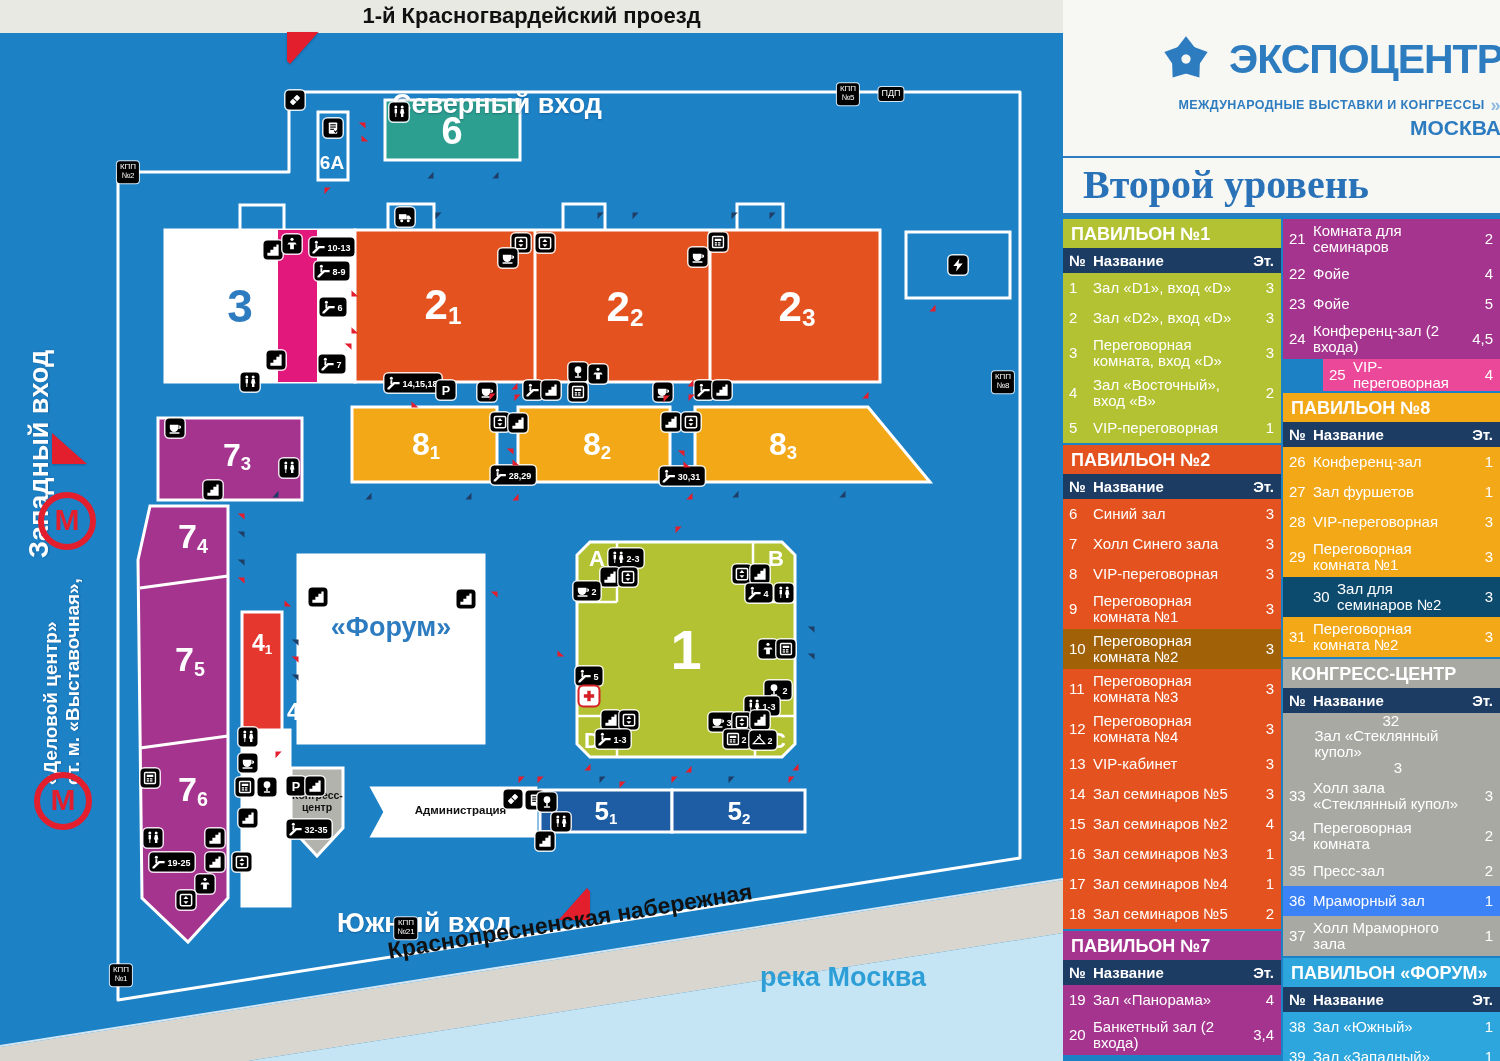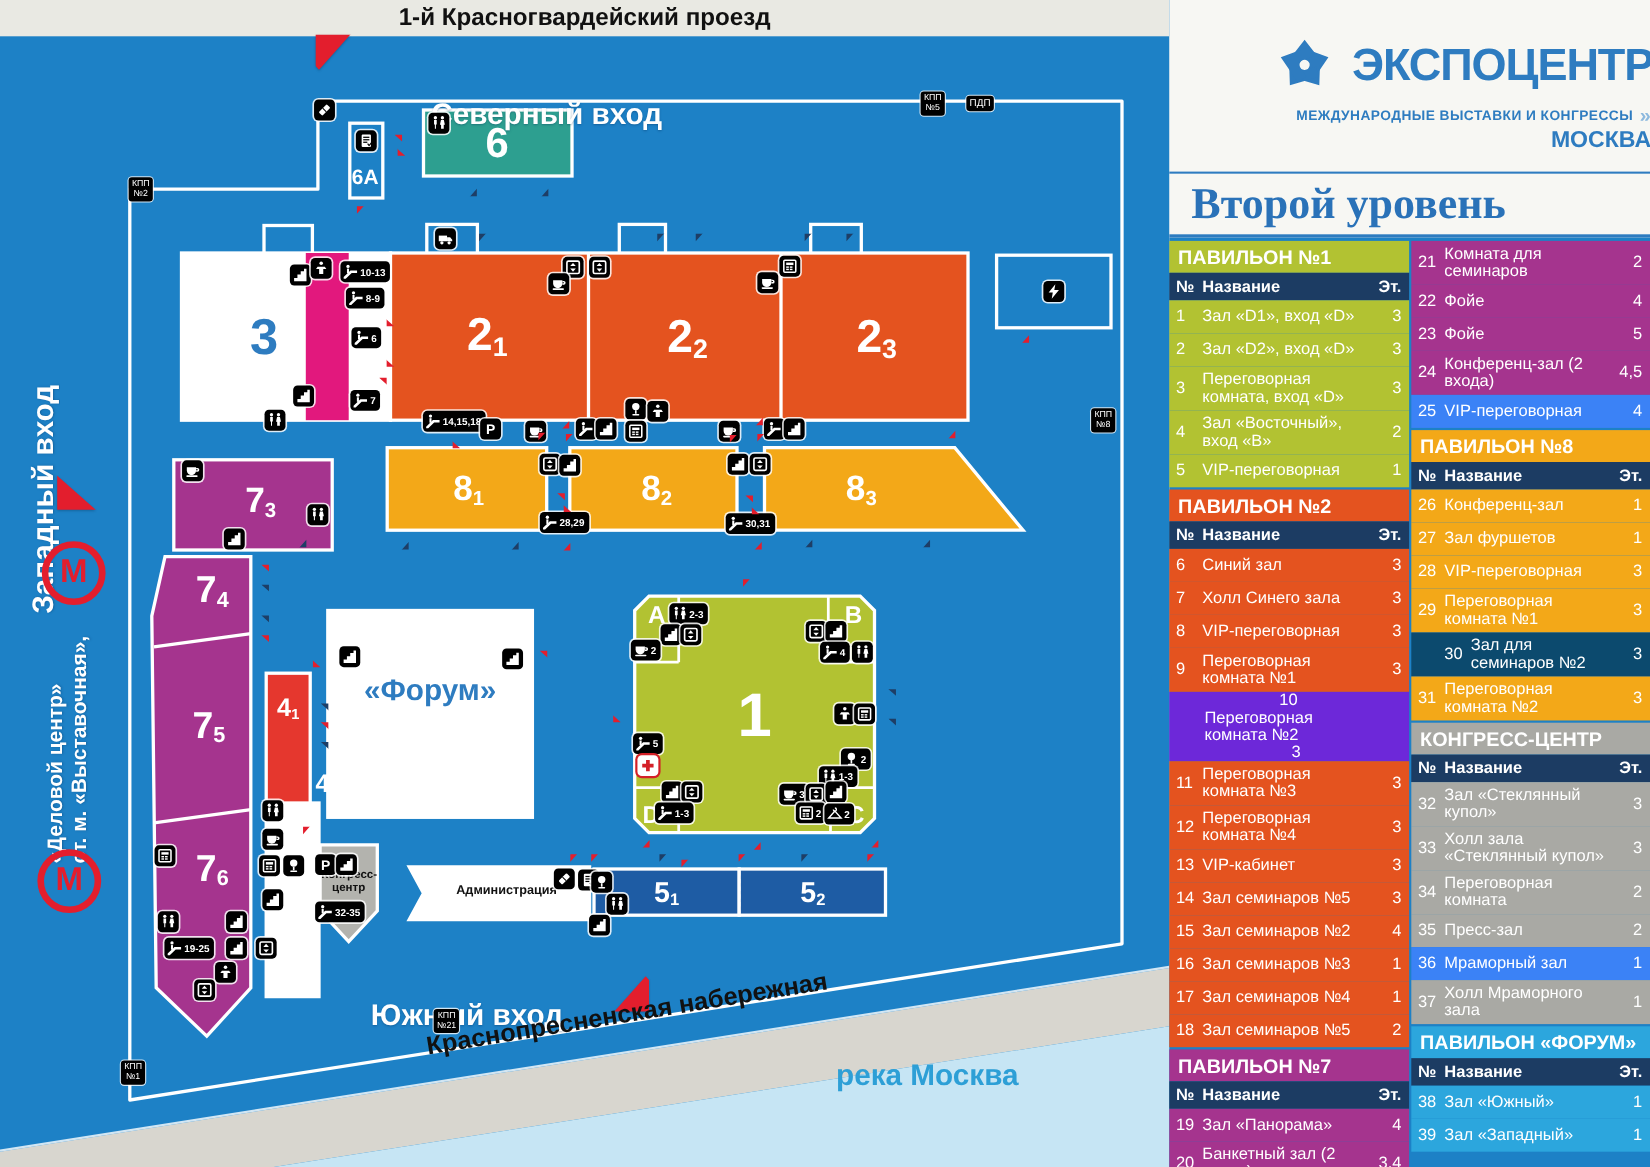--- a/index.html
+++ b/index.html
@@ -1057,21 +1057,21 @@
             <div class="trow" style="background: rgb(228, 83, 31);">
               <span class="c-no">8</span>
               <span class="c-name">VIP-переговорная</span>
               <span class="c-fl">3</span>
             </div>
             <div class="trow h2" style="background: rgb(228, 83, 31);">
               <span class="c-no">9</span>
               <span class="c-name">Переговорная комната №1</span>
               <span class="c-fl">3</span>
             </div>
-            <div class="trow h2" style="background: #6d28d9; flex-direction: column;">
+            <div class="trow h2" style="background: #a16207;">
               <span class="c-no">10</span>
               <span class="c-name">Переговорная комната №2</span>
               <span class="c-fl">3</span>
             </div>
             <div class="trow h2" style="background: rgb(228, 83, 31);">
               <span class="c-no">11</span>
               <span class="c-name">Переговорная комната №3</span>
               <span class="c-fl">3</span>
             </div>
             <div class="trow h2" style="background: rgb(228, 83, 31);">
@@ -1144,21 +1144,21 @@
             <div class="trow" style="background: rgb(165, 52, 142);">
               <span class="c-no">23</span>
               <span class="c-name">Фойе</span>
               <span class="c-fl">5</span>
             </div>
             <div class="trow h2" style="background: rgb(165, 52, 142);">
               <span class="c-no">24</span>
               <span class="c-name">Конференц-зал (2 входа)</span>
               <span class="c-fl">4,5</span>
             </div>
-            <div class="trow" style="background: #3b82f6;">
+            <div class="trow" style="background: #ec4899; margin-left: 40px;">
               <span class="c-no">25</span>
               <span class="c-name">VIP-переговорная</span>
               <span class="c-fl">4</span>
             </div>
           </div>
           <div class="sec">
             <div class="sec-title" style="background: rgb(243, 168, 24);">ПАВИЛЬОН №8</div>
             <div class="thead">
               <span class="c-no">№</span>
               <span class="c-name">Название</span>
@@ -1195,21 +1195,21 @@
               <span class="c-fl">3</span>
             </div>
           </div>
           <div class="sec">
             <div class="sec-title" style="background: rgb(169, 169, 164);">КОНГРЕСС-ЦЕНТР</div>
             <div class="thead">
               <span class="c-no">№</span>
               <span class="c-name">Название</span>
               <span class="c-fl">Эт.</span>
             </div>
-            <div class="trow h2" style="background: rgb(169, 169, 164);">
+            <div class="trow h2" style="background: rgb(169, 169, 164); flex-direction: column;">
               <span class="c-no">32</span>
               <span class="c-name">Зал «Стеклянный купол»</span>
               <span class="c-fl">3</span>
             </div>
             <div class="trow h2" style="background: rgb(169, 169, 164);">
               <span class="c-no">33</span>
               <span class="c-name">Холл зала «Стеклянный купол»</span>
               <span class="c-fl">3</span>
             </div>
             <div class="trow h2" style="background: rgb(169, 169, 164);">

